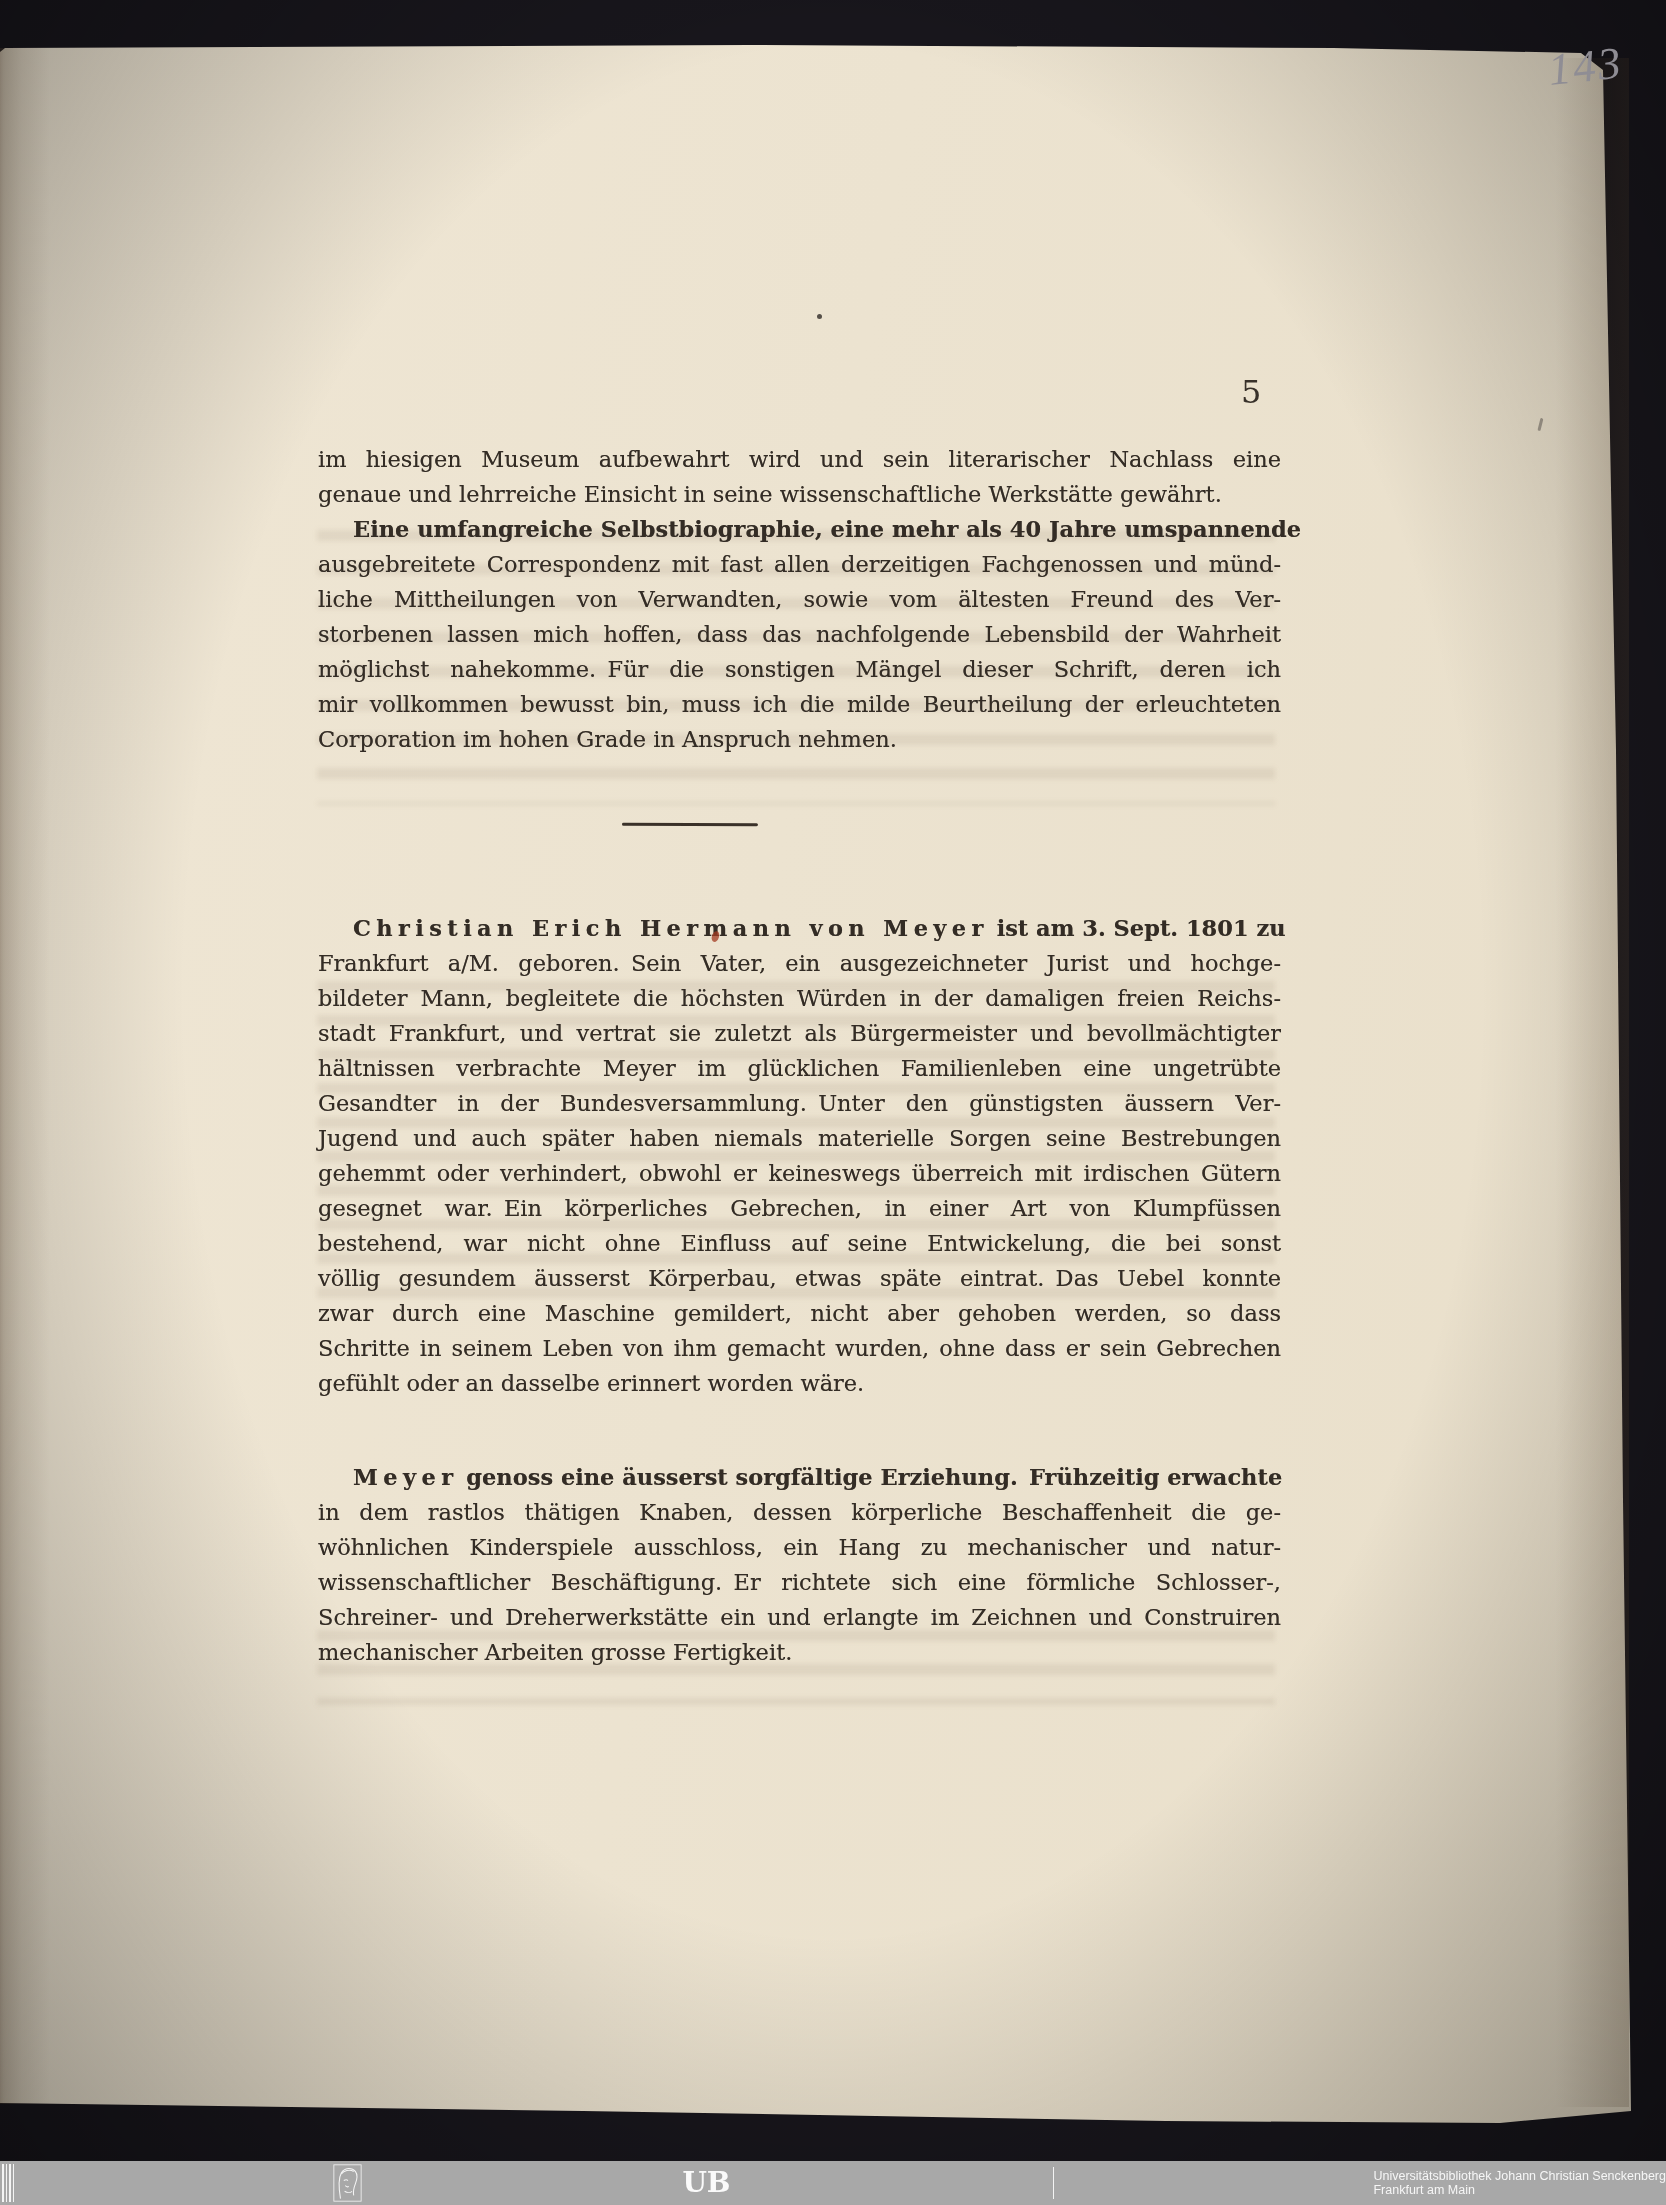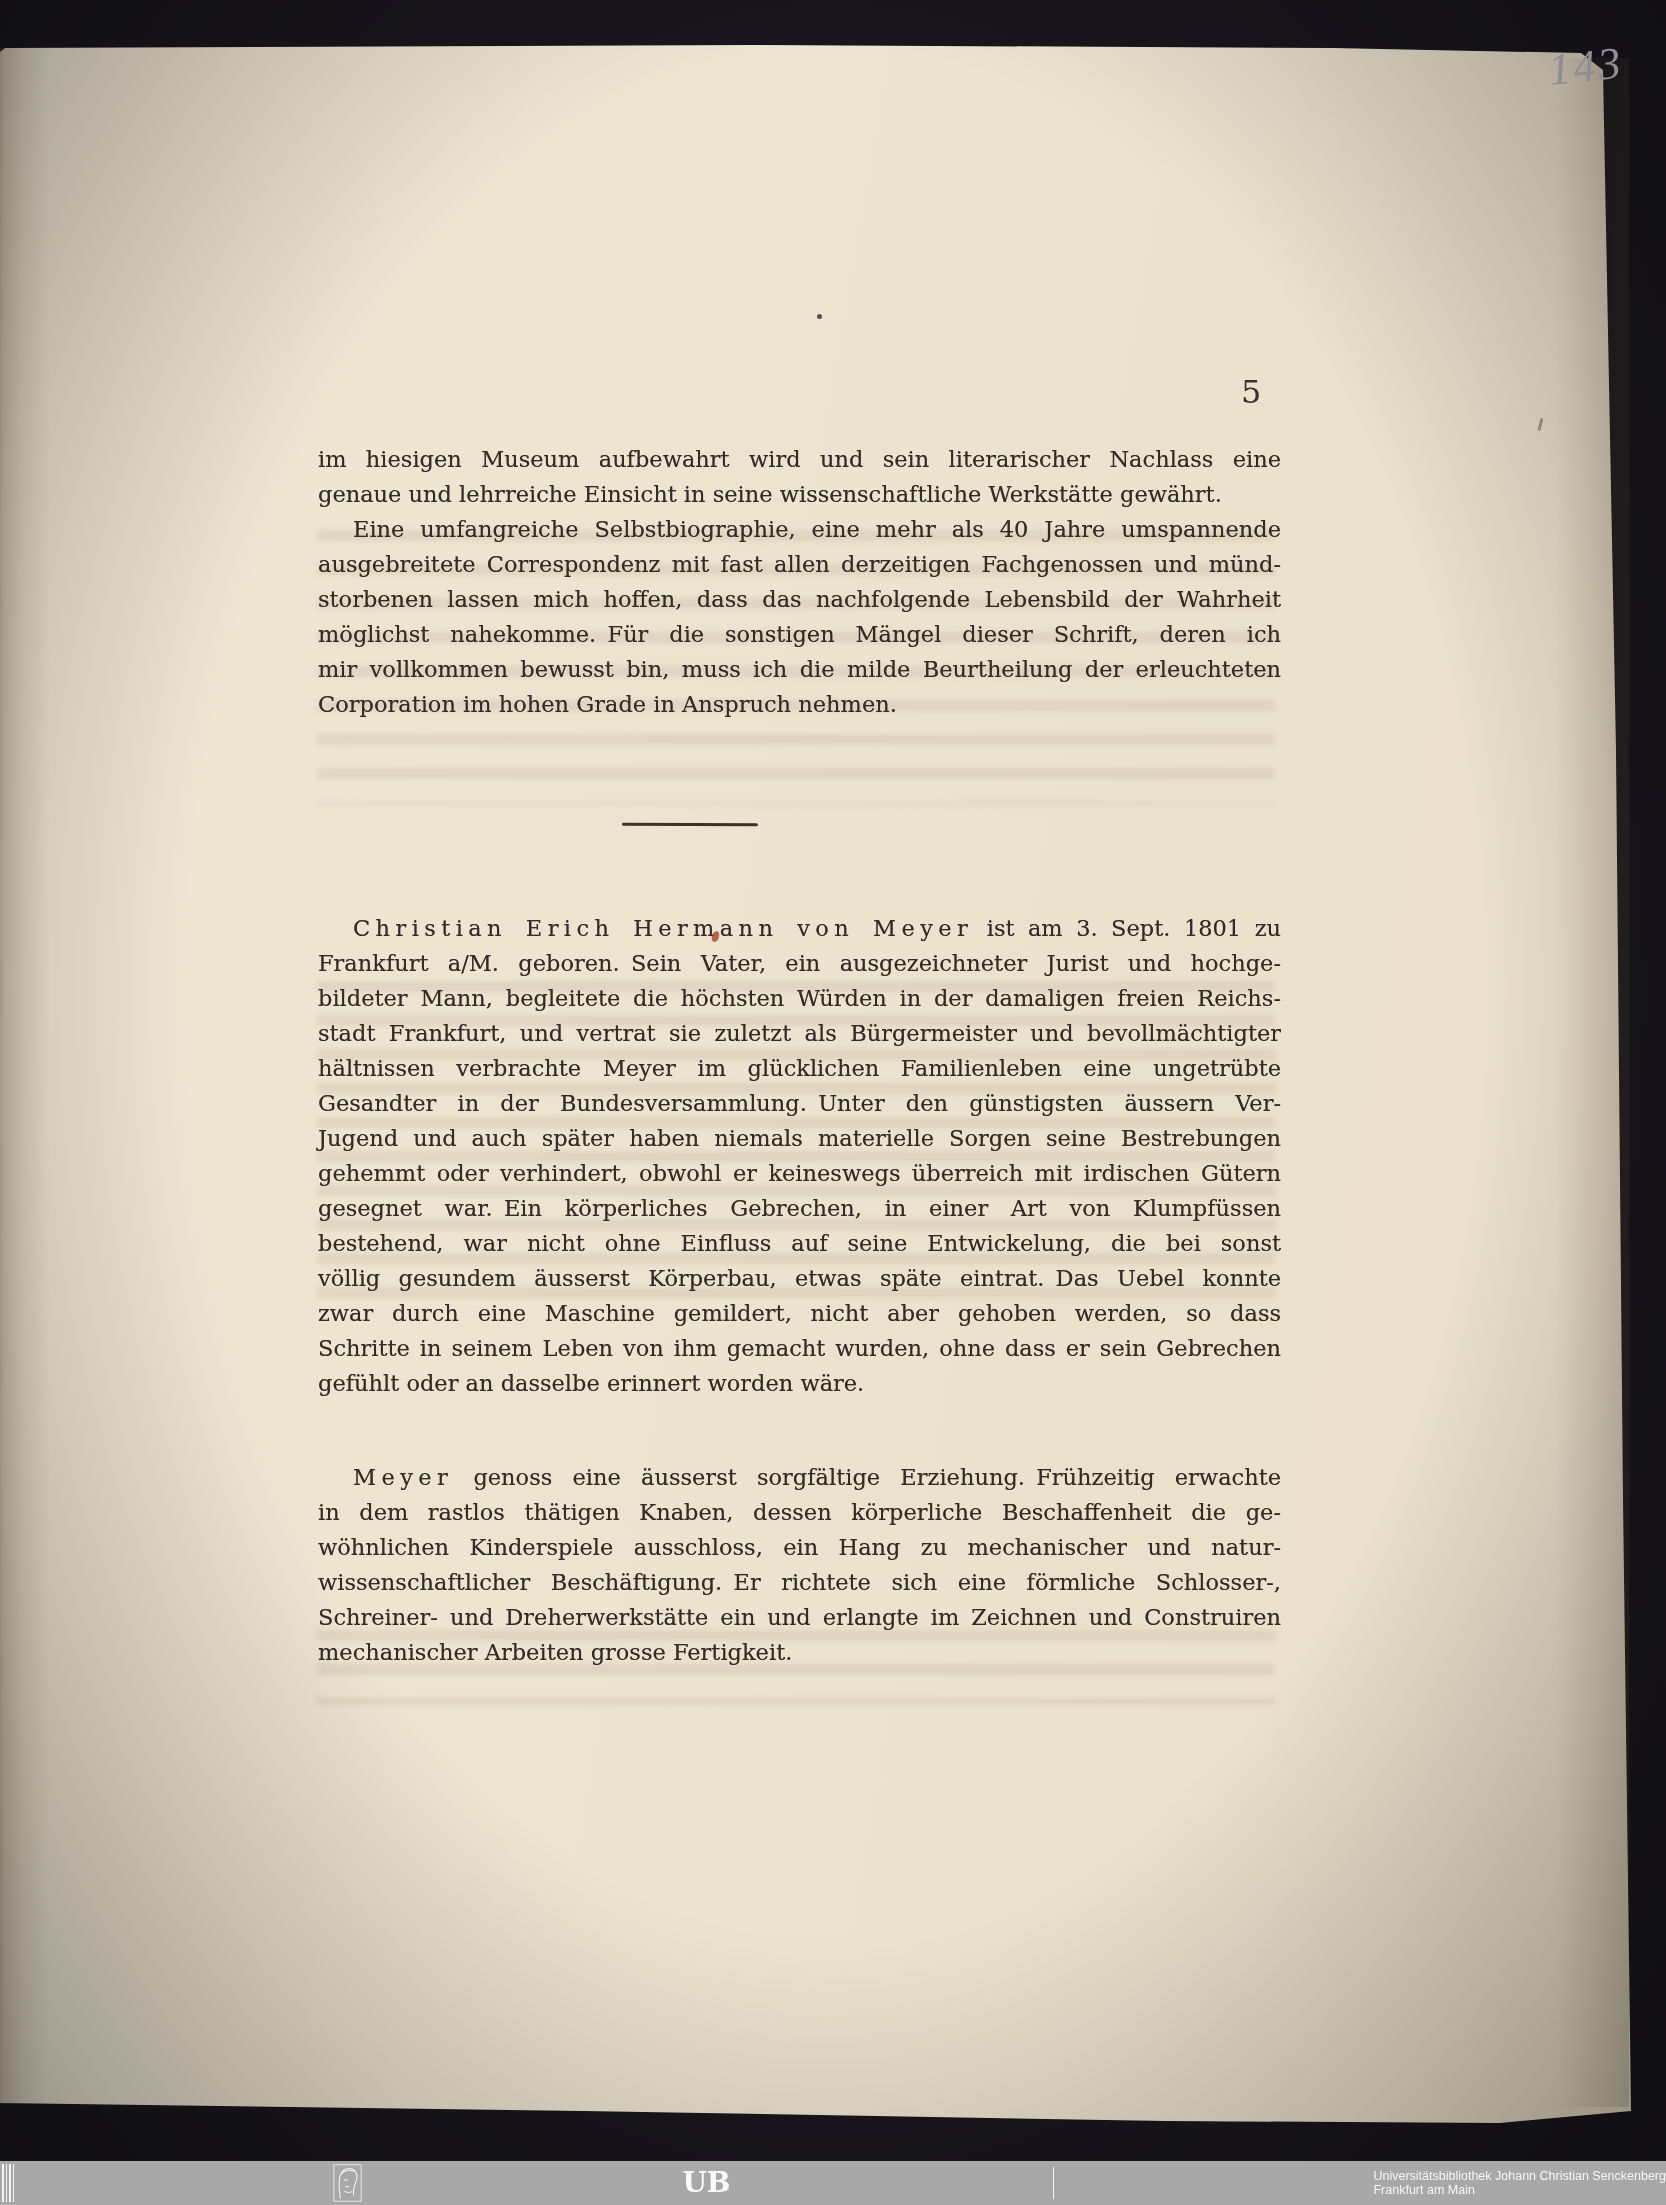--- a/index.html
+++ b/index.html
@@ -51,21 +51,21 @@
   .para{position:absolute;left:8px;width:963px;}
   .para0{top:442px;}
   .para1{top:512px;}
   .para2{top:911px;}
   .para3{top:1460px;}
   .line{
     height:35px;line-height:35px;white-space:nowrap;
     text-align:justify;text-align-last:justify;
   }
   .line.last{text-align-last:left;}
-  .line.indent{text-indent:35px;}
+  .line.indent{text-indent:35px;font-weight:bold;}
   .gesperrt{letter-spacing:.24em;}
   
   #divider{
     position:absolute;left:622px;top:823px;width:136px;height:3.3px;
     background:#3a3129;border-radius:1.7px;transform:rotate(.3deg);
   }
   
   .speck{position:absolute;background:#554f48;border-radius:50%;}
   #speck-1{left:817px;top:314px;width:5px;height:5px;}
   #speck-2{left:1539px;top:418px;width:3.3px;height:12.5px;border-radius:1.7px;
@@ -124,20 +124,21 @@
   <div id="pagenum">5</div>
 
   <div id="page-text">
       <div class="para para0">
         <div class="line">im hiesigen Museum aufbewahrt wird und sein literarischer Nachlass eine</div>
         <div class="line last">genaue und lehrreiche Einsicht in seine wissenschaftliche Werkstätte gewährt.</div>
       </div>
       <div class="para para1">
         <div class="line indent">Eine umfangreiche Selbstbiographie, eine mehr als 40 Jahre umspannende</div>
         <div class="line">ausgebreitete Correspondenz mit fast allen derzeitigen Fachgenossen und münd-</div>
+        <div class="line">liche Mittheilungen von Verwandten, sowie vom ältesten Freund des Ver-</div>
         <div class="line">storbenen lassen mich hoffen, dass das nachfolgende Lebensbild der Wahrheit</div>
         <div class="line">möglichst nahekomme. Für die sonstigen Mängel dieser Schrift, deren ich</div>
         <div class="line">mir vollkommen bewusst bin, muss ich die milde Beurtheilung der erleuchteten</div>
         <div class="line last">Corporation im hohen Grade in Anspruch nehmen.</div>
       </div>
       <div class="para para2">
         <div class="line indent"><span class="gesperrt">Christian Erich Hermann von Meyer</span> ist am 3. Sept. 1801 zu</div>
         <div class="line">Frankfurt a/M. geboren. Sein Vater, ein ausgezeichneter Jurist und hochge-</div>
         <div class="line">bildeter Mann, begleitete die höchsten Würden in der damaligen freien Reichs-</div>
         <div class="line">stadt Frankfurt, und vertrat sie zuletzt als Bürgermeister und bevollmächtigter</div>

